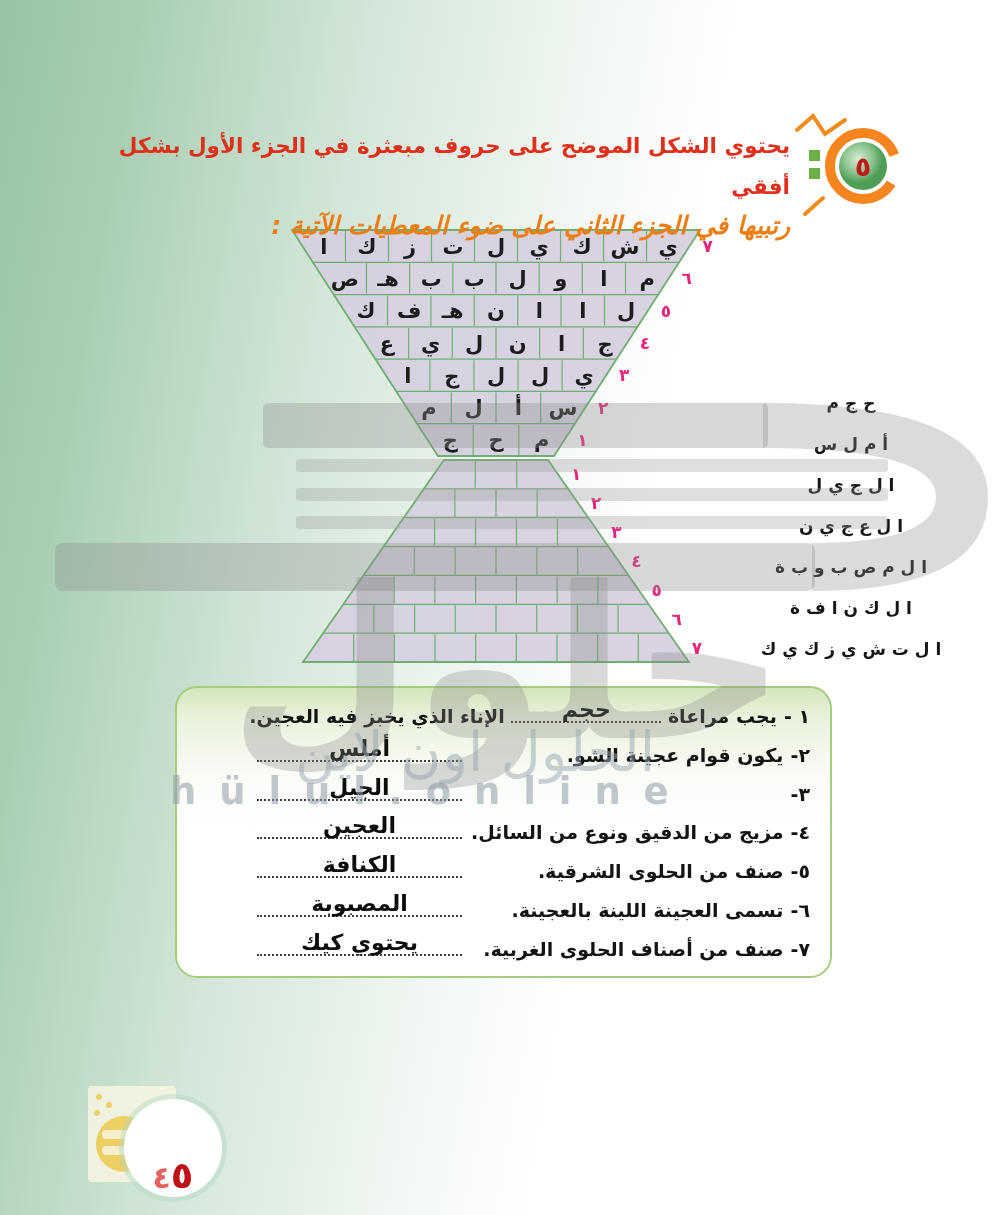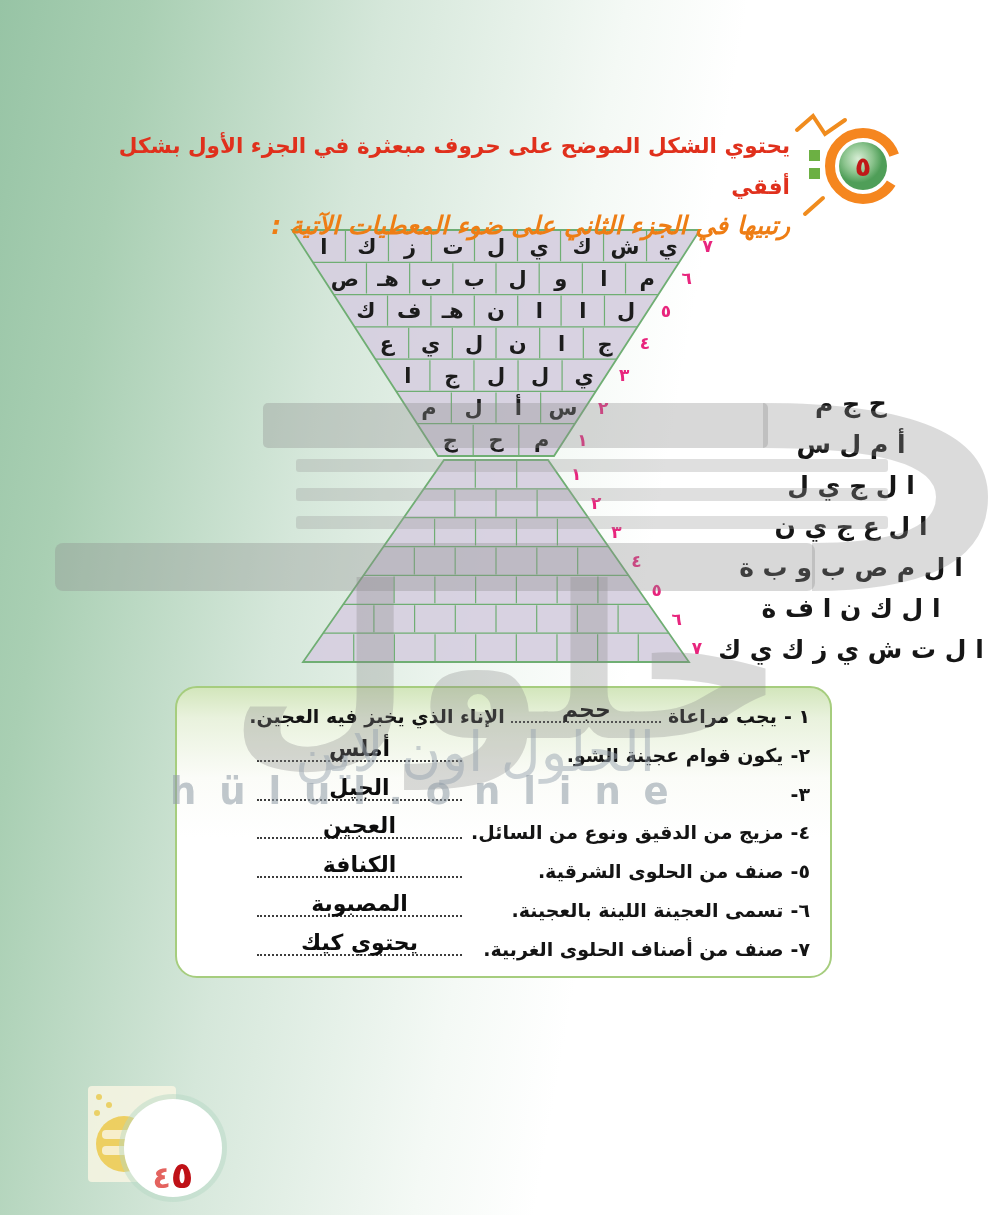--- a/index.html
+++ b/index.html
@@ -15,21 +15,21 @@
   .header-line1{font-size:21.5px;font-weight:bold;color:#e0301c;line-height:1.9;}
   .header-line2{font-size:25px;font-weight:bold;color:#ee7d14;line-height:1.4;font-style:italic;}
   .header-icon{left:793px;top:110px;width:118px;height:108px;z-index:6;}
 
   
   .figure{left:0;top:216px;width:993px;height:460px;z-index:5;}
   .figure text{font-family:"DejaVu Sans",sans-serif;}
 
   
   .word-list{left:715px;top:383px;width:272px;z-index:6;text-align:center;}
-  .word{font-size:25px;font-weight:bold;color:#161616;line-height:41px;letter-spacing:1px;white-space:nowrap;}
+  .word{font-size:17px;font-weight:bold;color:#161616;line-height:41px;letter-spacing:1px;white-space:nowrap;}
 
   
   .clue-box{
     left:175px;top:686px;width:657px;height:292px;z-index:4;
     border:2.5px solid #a6cd7e;border-radius:22px;box-sizing:border-box;
     background:linear-gradient(180deg,#d3e6bc 0px,#e9f2dd 30px,#fbfcf8 90px,#ffffff 150px);
   }
   .clue-list{display:flex;flex-direction:column;justify-content:space-between;height:100%;box-sizing:border-box;padding:17px 20px 16px;}
   .clue{display:flex;align-items:flex-end;gap:7px;font-size:19px;font-weight:bold;color:#141414;}
   .clue-num{white-space:nowrap;}

